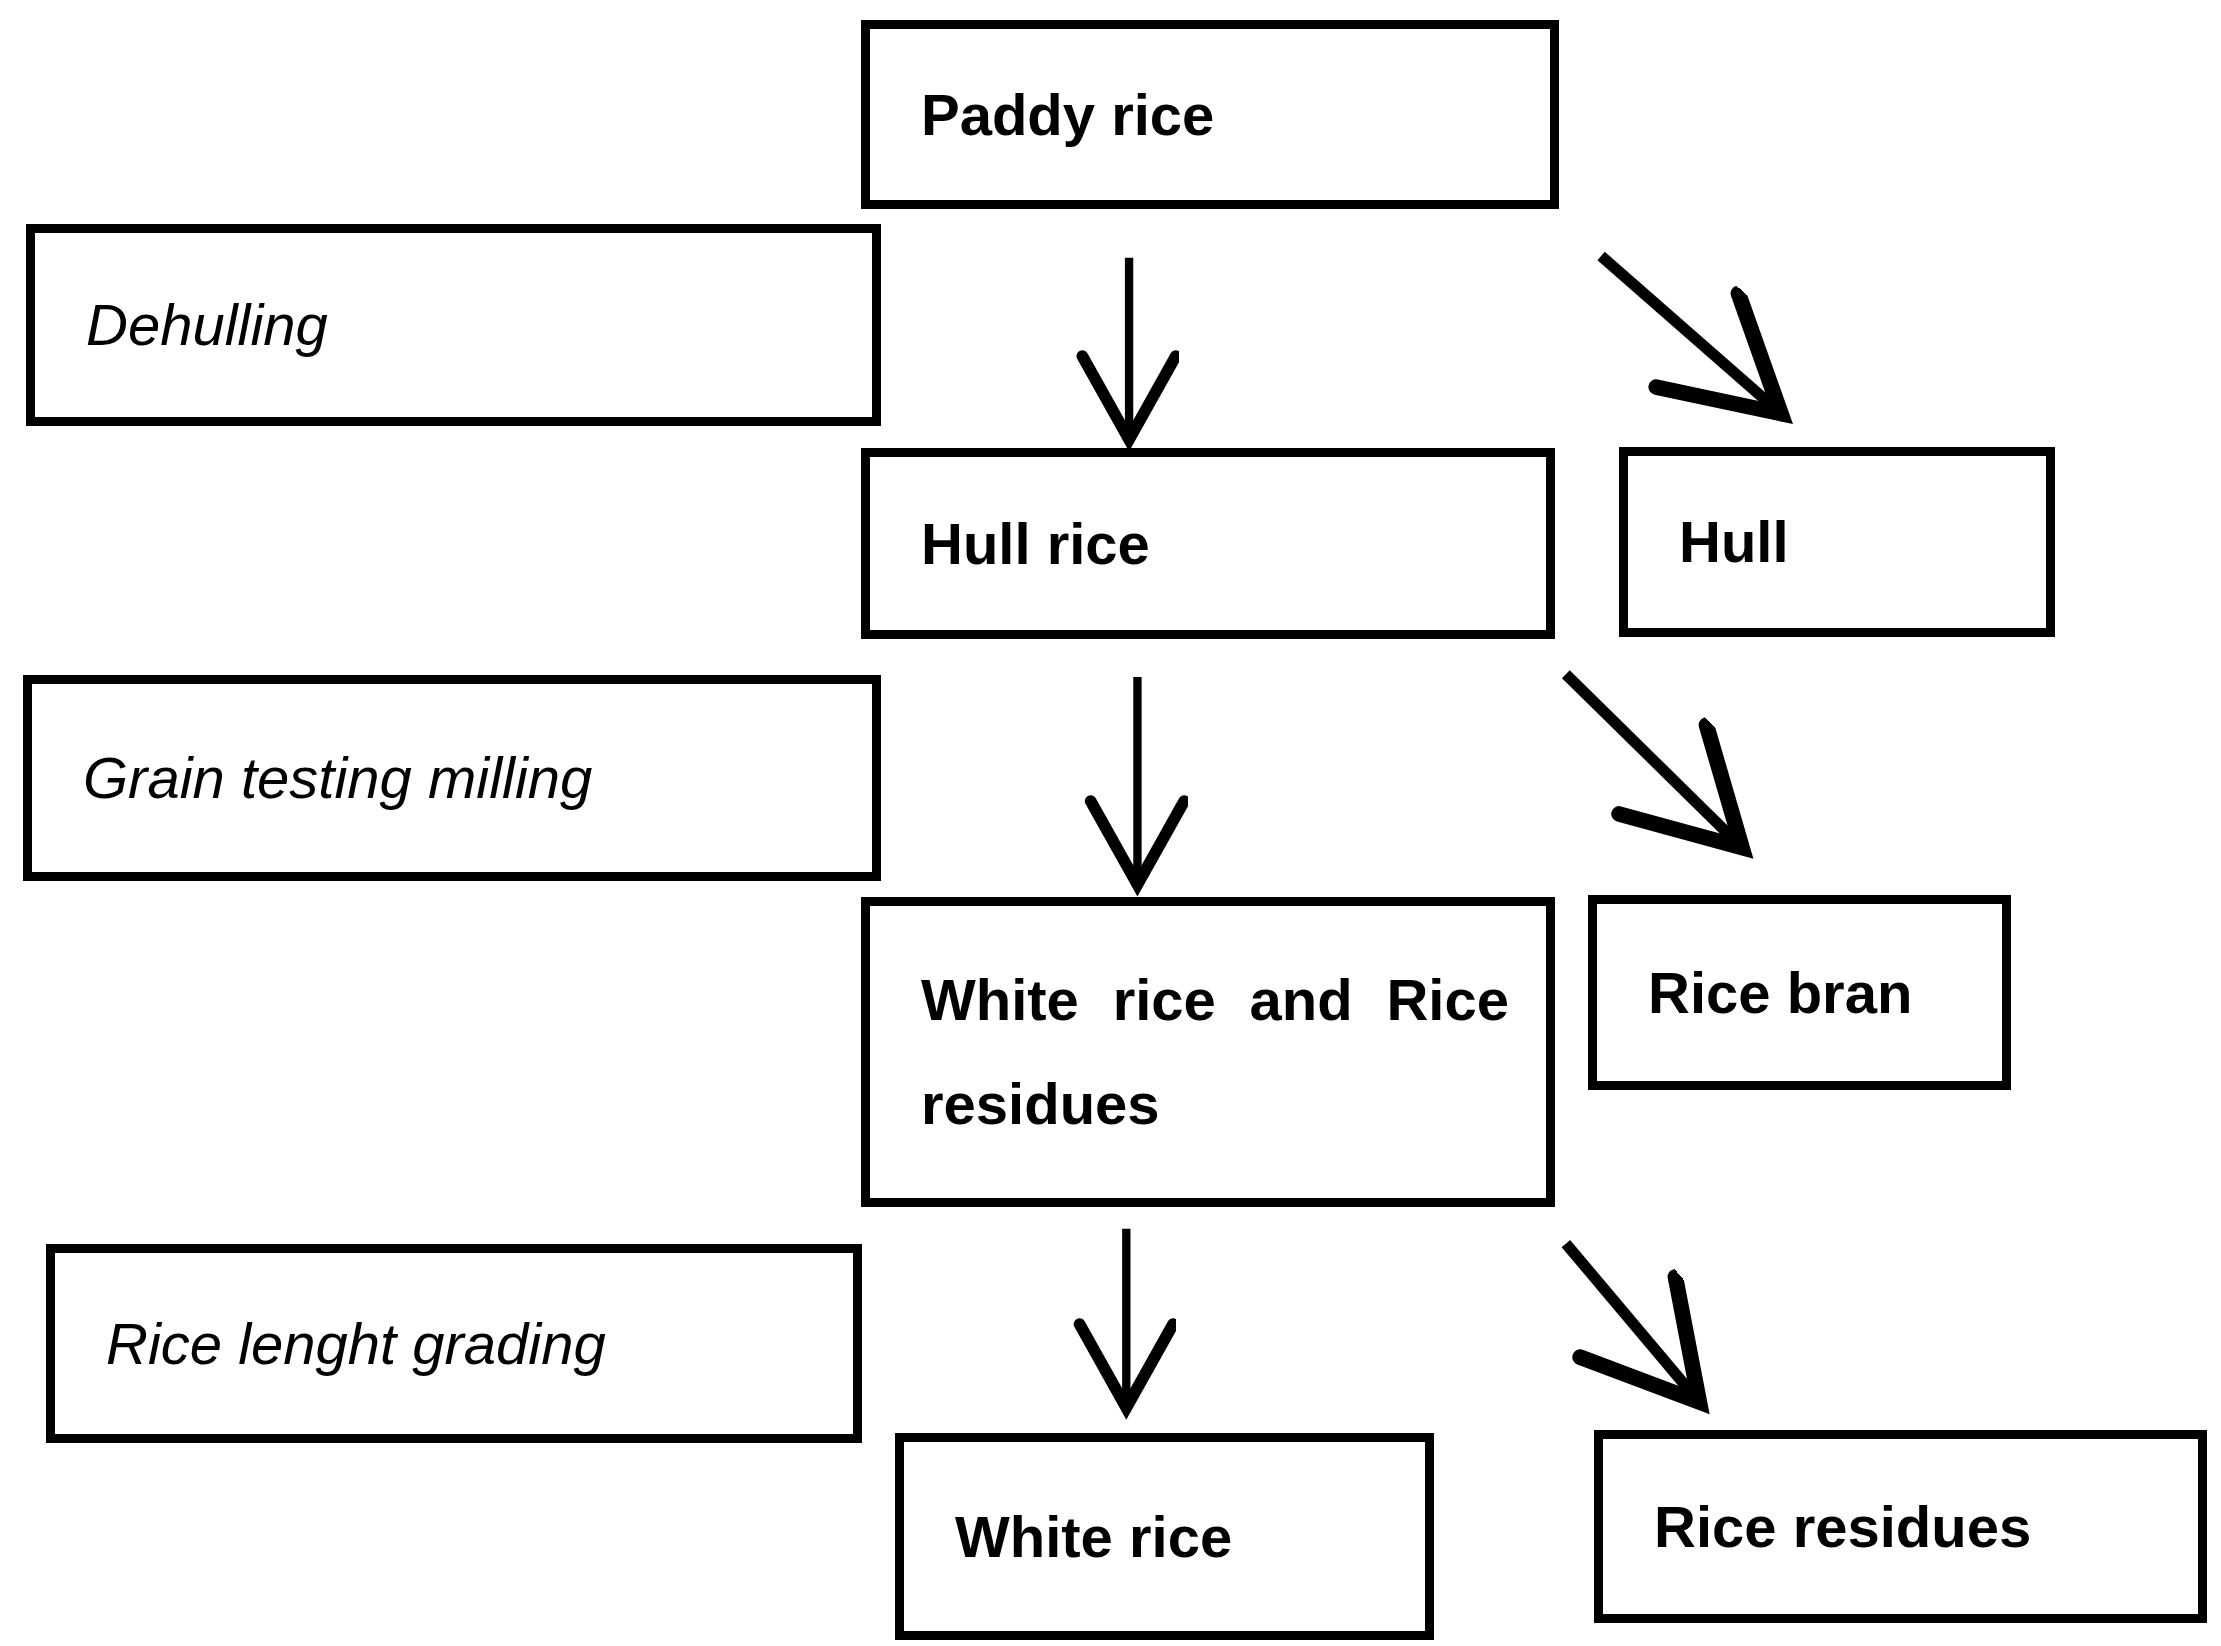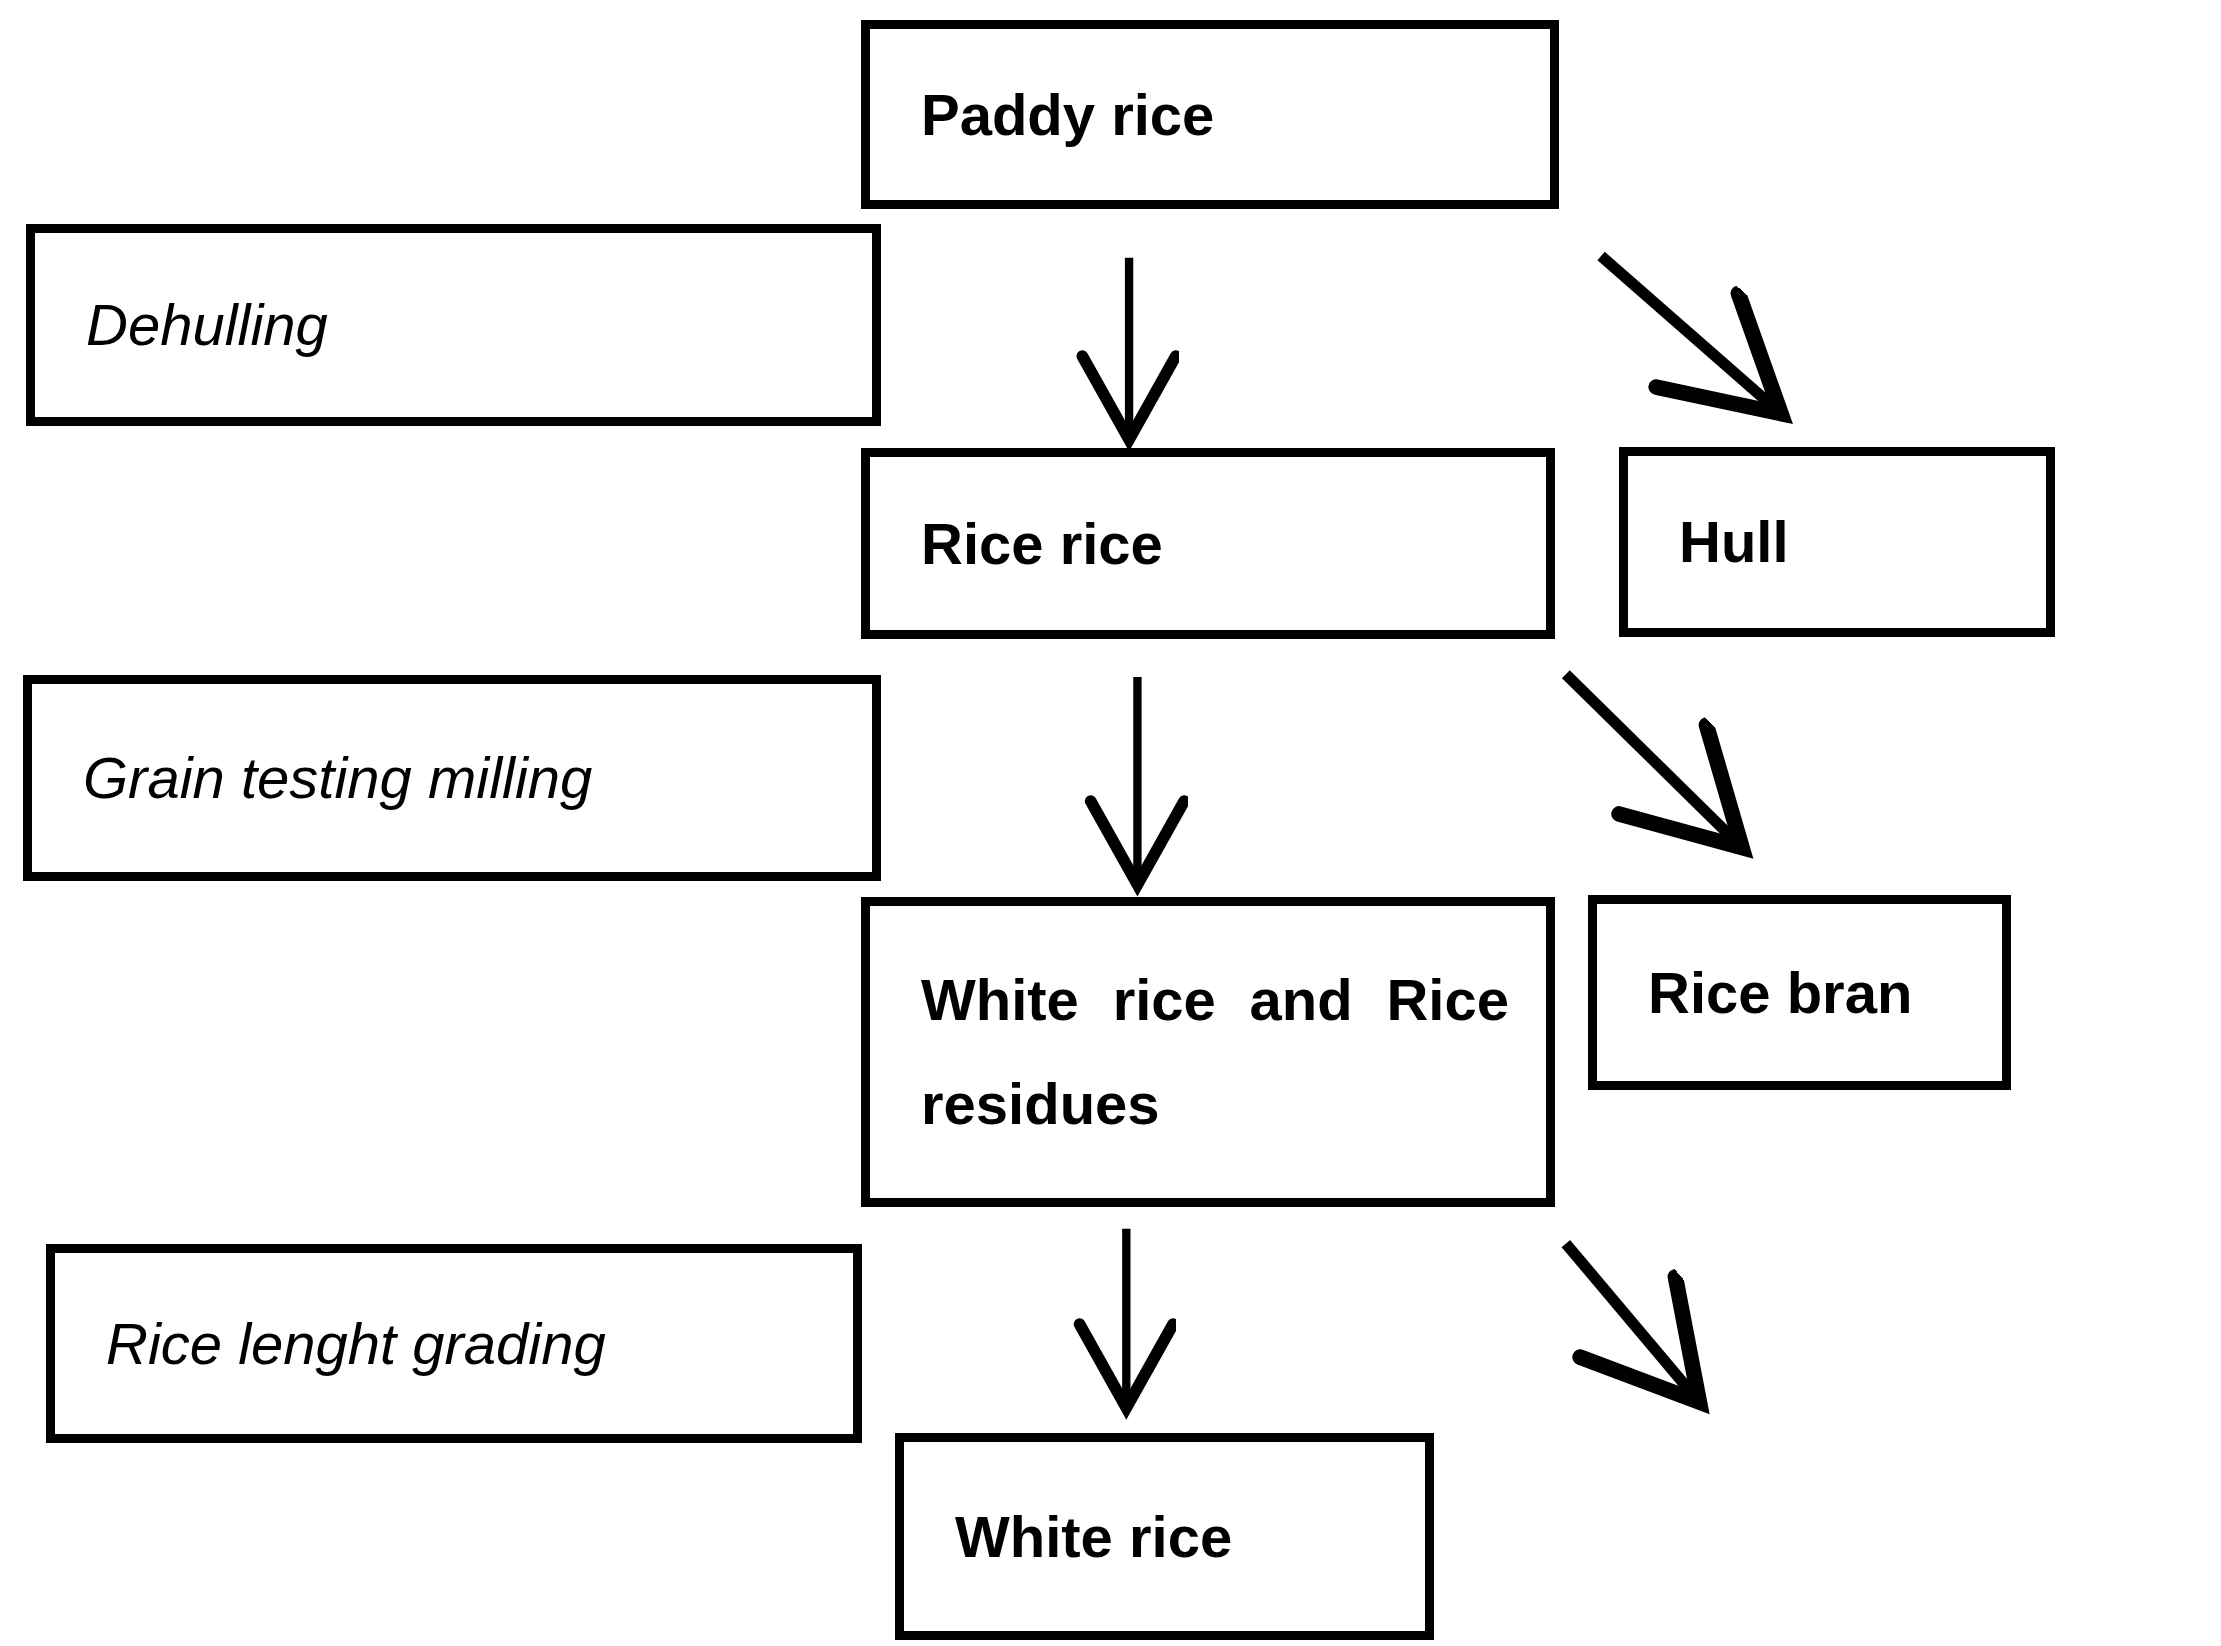--- a/index.html
+++ b/index.html
@@ -69,21 +69,21 @@
 
   <div class="node product" style="left:861px; top:20.4px; width:698px; height:189px;">
     <span class="lbl">Paddy rice</span>
   </div>
 
   <div class="node process" style="left:26px; top:224px; width:855px; height:202px;">
     <span class="lbl">Dehulling</span>
   </div>
 
   <div class="node product" style="left:861px; top:448px; width:694px; height:191px;">
-    <span class="lbl">Rice rice</span>
+    <span class="lbl">Hull rice</span>
   </div>
 
   <div class="node product" style="left:1619px; top:447px; width:436px; height:190px;text-align:center;">
     <span class="lbl">Hull</span>
   </div>
 
   <div class="node process" style="left:23px; top:675px; width:858px; height:206px;">
     <span class="lbl">Grain testing milling</span>
   </div>
 
@@ -96,15 +96,18 @@
   </div>
 
   <div class="node process" style="left:46px; top:1244px; width:816px; height:199px;">
     <span class="lbl">Rice lenght grading</span>
   </div>
 
   <div class="node product" style="left:895px; top:1433px; width:539px; height:207px;">
     <span class="lbl">White rice</span>
   </div>
 
+  <div class="node product" style="left:1594px; top:1430px; width:613px; height:193px;">
+    <span class="lbl">Rice residues</span>
+  </div>
 
 </div>
 
 
 </body></html>

